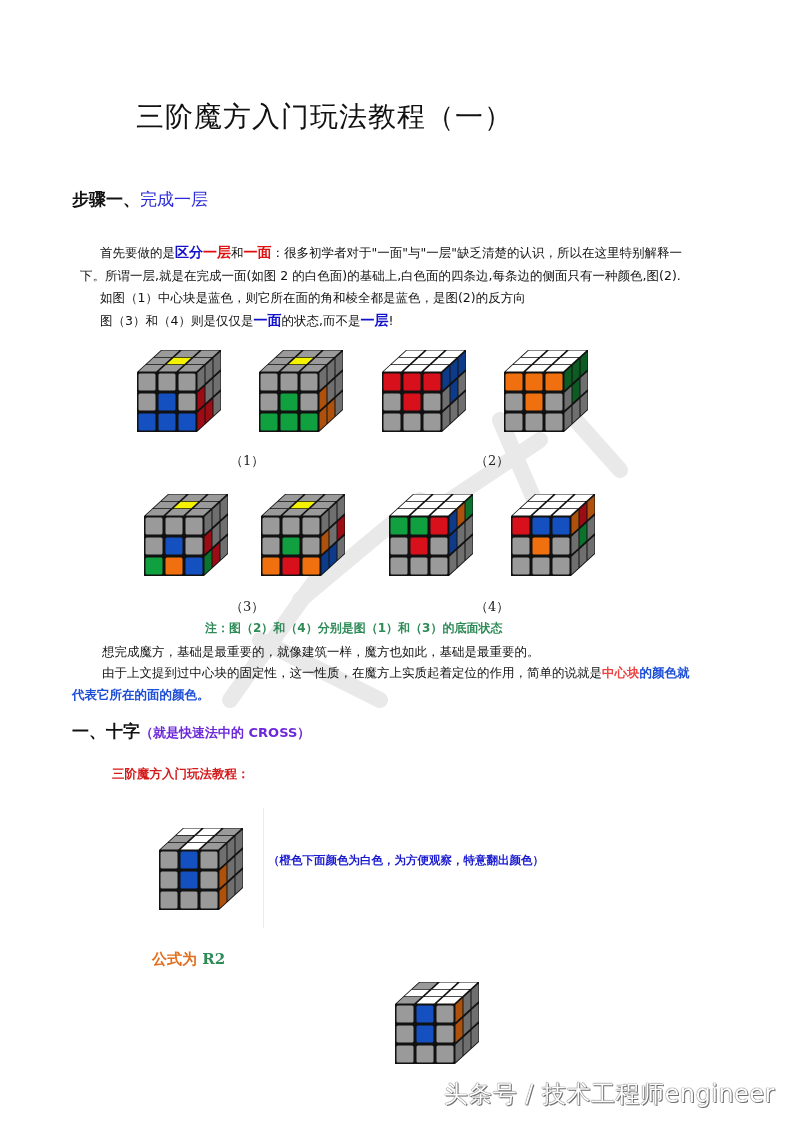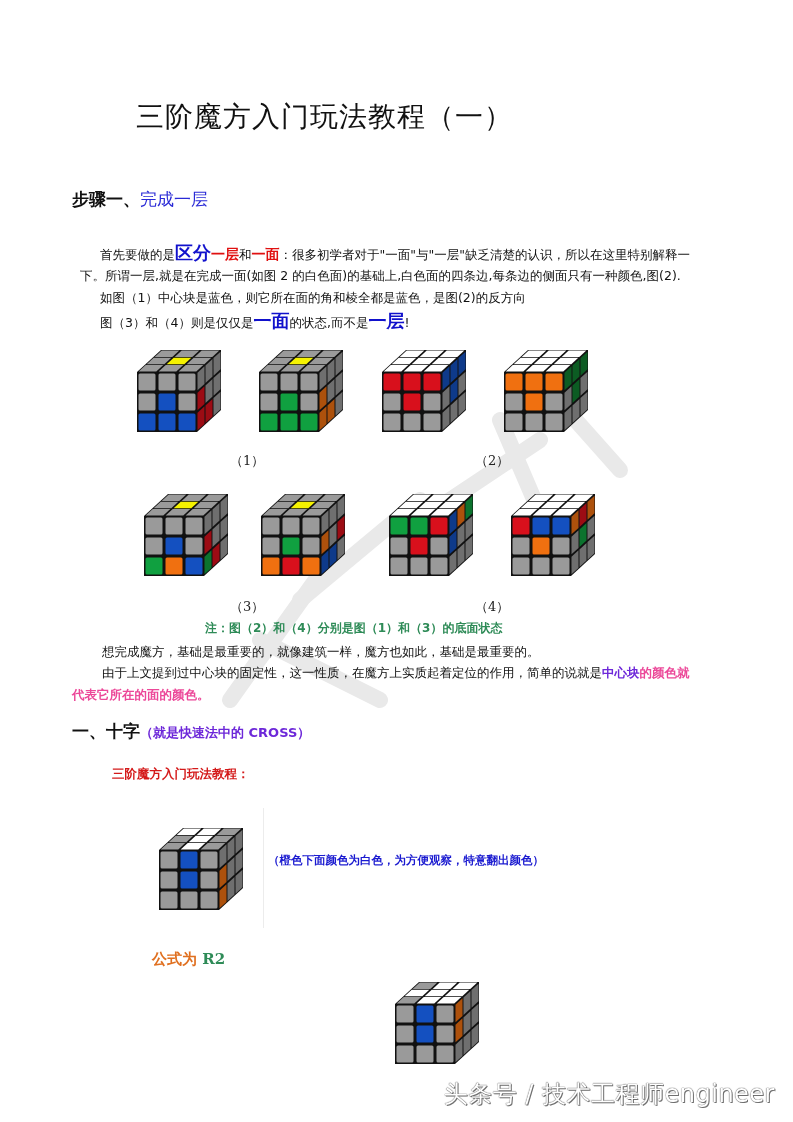--- a/index.html
+++ b/index.html
@@ -8,30 +8,30 @@
   .abs { position: absolute; }
   .title { left: 136px; top: 98px; font-size: 28px; letter-spacing: 1px; color: #111; white-space: nowrap; }
   .step { left: 72px; top: 188px; font-size: 17px; white-space: nowrap; }
   .step .b { font-weight: bold; color: #111; }
   .step .lnk { color: #2a2ad6; }
   .para { font-size: 12.5px; line-height: 23px; white-space: nowrap; color: #111; }
   .p1 { left: 100px; top: 241px; }
   .p1b { left: 80px; top: 264px; }
   .p2 { left: 100px; top: 286px; }
   .p3 { left: 100px; top: 309px; }
-  .blue-b { color: #1111cc; font-weight: bold; font-size: 18px; }
+  .blue-b { color: #1111cc; font-weight: bold; font-size: 14px; }
   .red-b { color: #e01010; font-weight: bold; font-size: 14px; }
   .cube { position: absolute; }
   .cap { font-family: "DejaVu Serif", "Liberation Serif", serif; font-size: 13px; color: #222; }
   .note { left: 205px; top: 620px; font-size: 12px; font-weight: bold; color: #2e8b57; white-space: nowrap; }
   .p4 { left: 102px; top: 640px; }
   .p5 { left: 102px; top: 661px; }
   .p5b { left: 72px; top: 683px; }
-  .red-strong { color: #6d28d9; font-weight: bold; margin-top: 36px; }
-  .blue-strong { color: #ec4899; font-weight: bold; text-align: right; }
+  .red-strong { color: #ef4444; font-weight: bold; margin-top: 36px; }
+  .blue-strong { color: #1d4ed8; font-weight: bold; text-align: right; }
   .h2 { left: 72px; top: 720px; font-size: 17px; font-weight: bold; white-space: nowrap; }
   .h2 .g { color: #6d28d9; font-size: 13px; }
   .case { left: 112px; top: 766px; font-size: 12.5px; font-weight: bold; color: #d41a1a; white-space: nowrap; }
   .vline { left: 263px; top: 808px; width: 1px; height: 120px; background: #ececec; }
   .orange-note { left: 268px; top: 853px; font-size: 11.5px; font-weight: bold; color: #1a1ad0; white-space: nowrap; }
   .formula { left: 152px; top: 950px; font-size: 15px; font-weight: bold; color: #e07020; white-space: nowrap;
              font-family: "DejaVu Serif", "Liberation Serif", serif; }
   .formula .g { color: #2e8b57; }
   .watermark-footer { right: 18px; top: 1078px; font-size: 24px; color: #ffffff; white-space: nowrap;
                       text-shadow: 0 0 1px #555, 0 0 1px #555, 1px 1px 0 #777; letter-spacing: 0.5px; }

